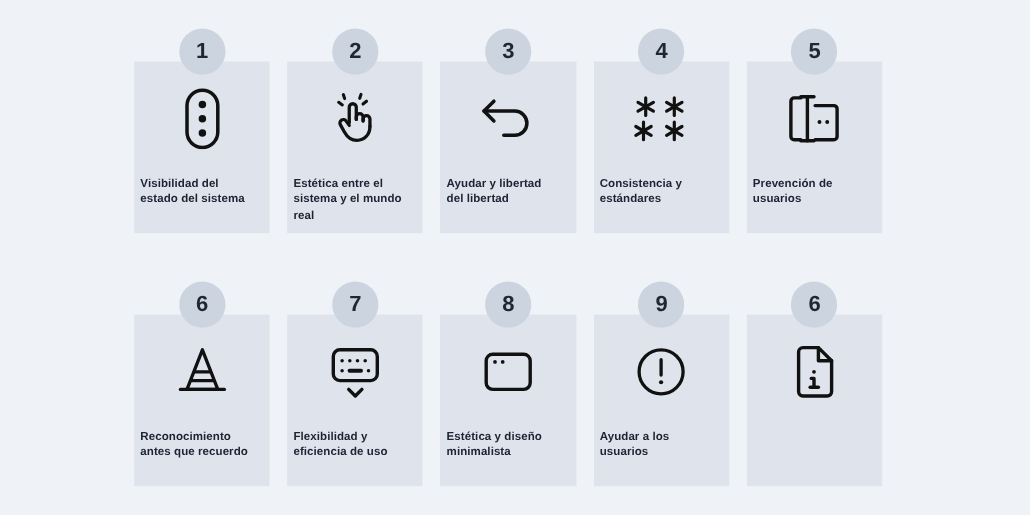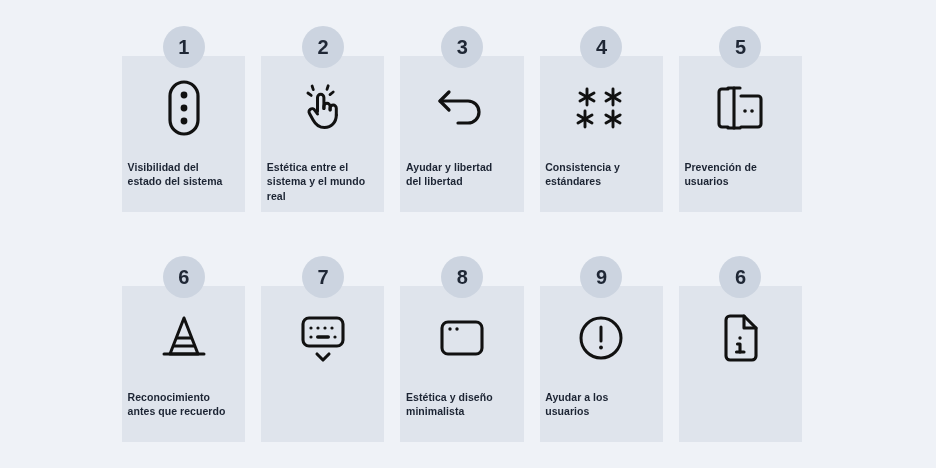--- a/index.html
+++ b/index.html
@@ -221,20 +221,24 @@
             <circle cx="14" cy="16" r="1.6" fill="#111" stroke="none"></circle>
             <circle cx="21" cy="16" r="1.6" fill="#111" stroke="none"></circle>
             <circle cx="28" cy="16" r="1.6" fill="#111" stroke="none"></circle>
             <circle cx="35" cy="16" r="1.6" fill="#111" stroke="none"></circle>
             <circle cx="14" cy="25" r="1.6" fill="#111" stroke="none"></circle>
             <rect x="19" y="23.2" width="14" height="3.6" rx="1.8" fill="#111" stroke="none"></rect>
             <circle cx="38" cy="25" r="1.6" fill="#111" stroke="none"></circle>
             <path d="M20 42 L26 48 L32 42"></path>
           </svg>
         </div>
+        <div class="label">
+          <span>Flexibilidad y</span><br>
+          <span>eficiencia de uso</span>
+        </div>
       </div>
 
       <div class="card">
         <div class="badge">8</div>
         <div class="icon-wrap">
           <svg width="48" height="40" viewBox="0 0 48 40" fill="none" stroke="#111" stroke-width="3.1" stroke-linecap="round" stroke-linejoin="round">
             <rect x="4" y="4" width="40" height="32" rx="6"></rect>
             <circle cx="12" cy="11" r="1.7" fill="#111" stroke="none"></circle>
             <circle cx="19" cy="11" r="1.7" fill="#111" stroke="none"></circle>
           </svg>

